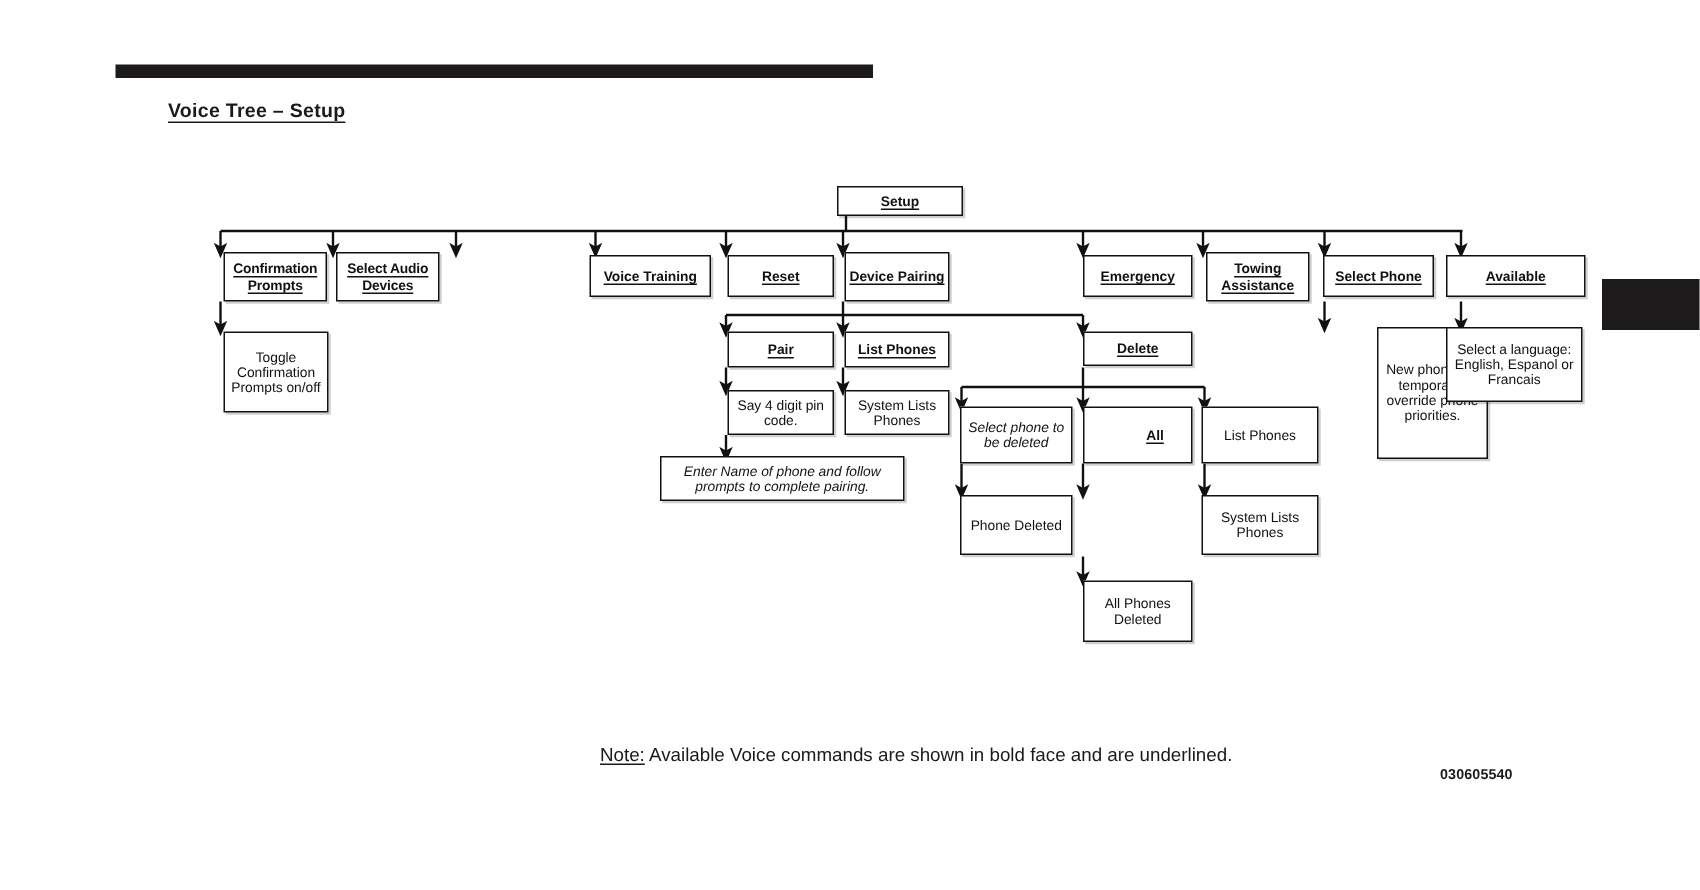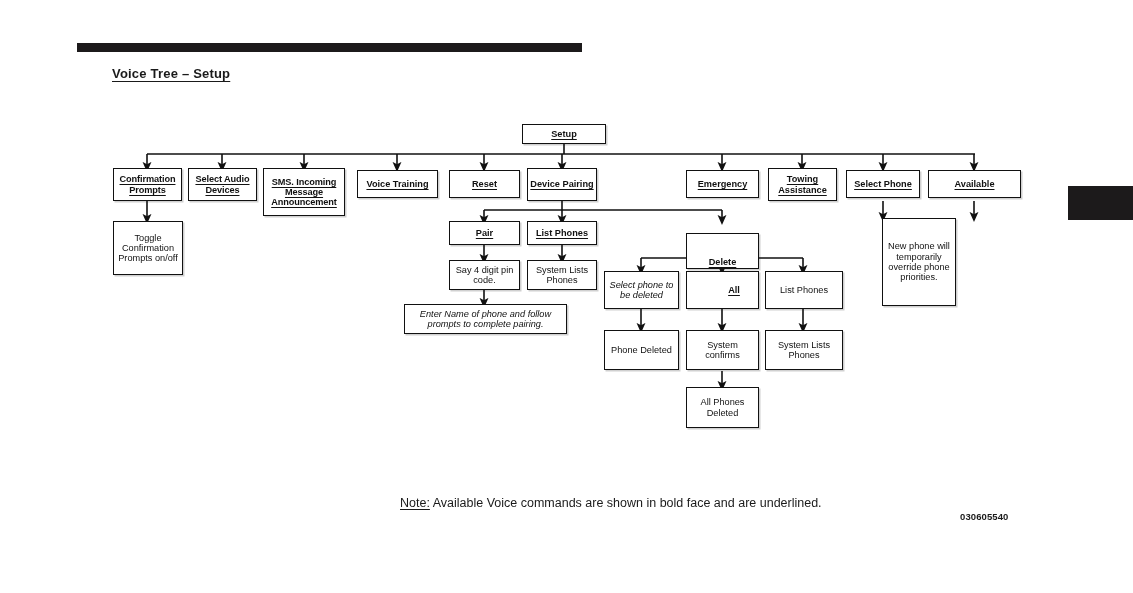--- a/index.html
+++ b/index.html
@@ -38,20 +38,21 @@
     box-sizing:border-box;
     border:1.6px solid #111;
     background:#fff;
     display:flex;align-items:center;justify-content:center;
     text-align:center;
     line-height:1.12;
     padding:1px 2px;
     font-size:9.2px;
     color:#111;
     box-shadow:1.5px 1.5px 0 rgba(40,40,40,.22);
+    margin-left:36px;
   }
   .node .txt{display:block;width:100%;}
   .cmd{
     font-weight:bold;
     text-decoration:underline;
     text-underline-offset:1.5px;
   }
   .cmd.tight{letter-spacing:-.1px;}
   .plain{font-weight:normal;}
 
@@ -136,23 +137,20 @@
   </div>
 
   <div class="node" style="left:113px;top:168px;width:69px;height:33px;">
     <span class="txt cmd tight">Confirmation Prompts</span>
   </div>
 
   <div class="node" style="left:188px;top:168px;width:69px;height:33px;">
     <span class="txt cmd tight">Select Audio Devices</span>
   </div>
 
-  <div class="node" style="left:263px;top:168px;width:82px;height:48px;">
-    <span class="txt cmd tight">SMS. Incoming Message Announcement</span>
-  </div>
 
   <div class="node" style="left:357px;top:170px;width:81px;height:28px;">
     <span class="txt cmd">Voice Training</span>
   </div>
 
   <div class="node" style="left:449px;top:170px;width:71px;height:28px;">
     <span class="txt cmd">Reset</span>
   </div>
 
   <div class="node" style="left:527px;top:168px;width:70px;height:33px;">
@@ -180,28 +178,31 @@
   </div>
 
   <div class="node" style="left:449px;top:221px;width:71px;height:24px;">
     <span class="txt cmd">Pair</span>
   </div>
 
   <div class="node" style="left:527px;top:221px;width:70px;height:24px;">
     <span class="txt cmd">List Phones</span>
   </div>
 
-  <div class="node" style="left:686px;top:233px;width:73px;height:36px;align-items:flex-end;">
+  <div class="node" style="left:686px;top:221px;width:73px;height:23px;">
     <span class="txt cmd">Delete</span>
   </div>
 
   <div class="node" style="left:882px;top:218px;width:74px;height:88px;">
     <span class="txt plain">New phone will temporarily override phone priorities.</span>
   </div>
 
+  <div class="node" style="left:928px;top:218px;width:91px;height:50px;">
+    <span class="txt plain">Select a language: English, Espanol or Francais</span>
+  </div>
 
   <div class="node" style="left:449px;top:260px;width:71px;height:30px;">
     <span class="txt plain">Say 4 digit pin code.</span>
   </div>
 
   <div class="node" style="left:527px;top:260px;width:70px;height:30px;">
     <span class="txt plain">System Lists Phones</span>
   </div>
 
   <div class="node" style="left:604px;top:271px;width:75px;height:38px;font-style:italic;">
@@ -217,23 +218,20 @@
   </div>
 
   <div class="node" style="left:404px;top:304px;width:163px;height:30px;font-style:italic;">
     <span class="txt plain">Enter Name of phone and follow prompts to complete pairing.</span>
   </div>
 
   <div class="node" style="left:604px;top:330px;width:75px;height:40px;">
     <span class="txt plain">Phone Deleted</span>
   </div>
 
-  <div class="node" style="left:686px;top:330px;width:73px;height:40px;">
-    <span class="txt plain">System confirms</span>
-  </div>
 
   <div class="node" style="left:765px;top:330px;width:78px;height:40px;">
     <span class="txt plain">System Lists Phones</span>
   </div>
 
   <div class="node" style="left:686px;top:387px;width:73px;height:41px;">
     <span class="txt plain">All Phones Deleted</span>
   </div>
 
   <div class="note">

